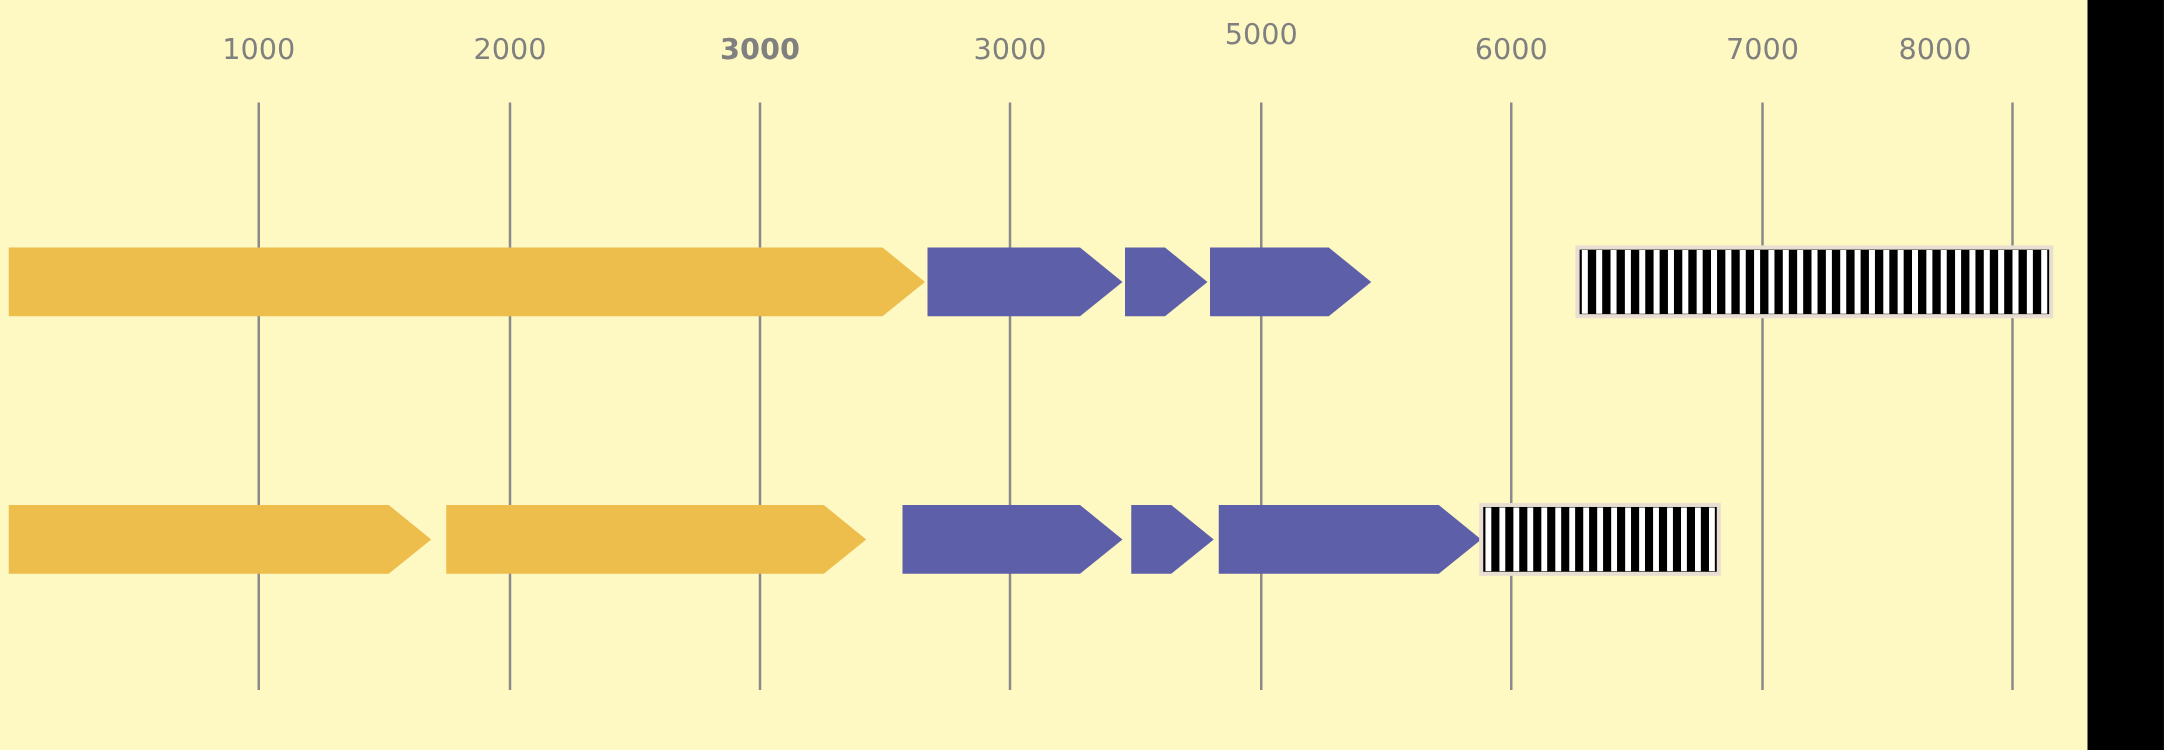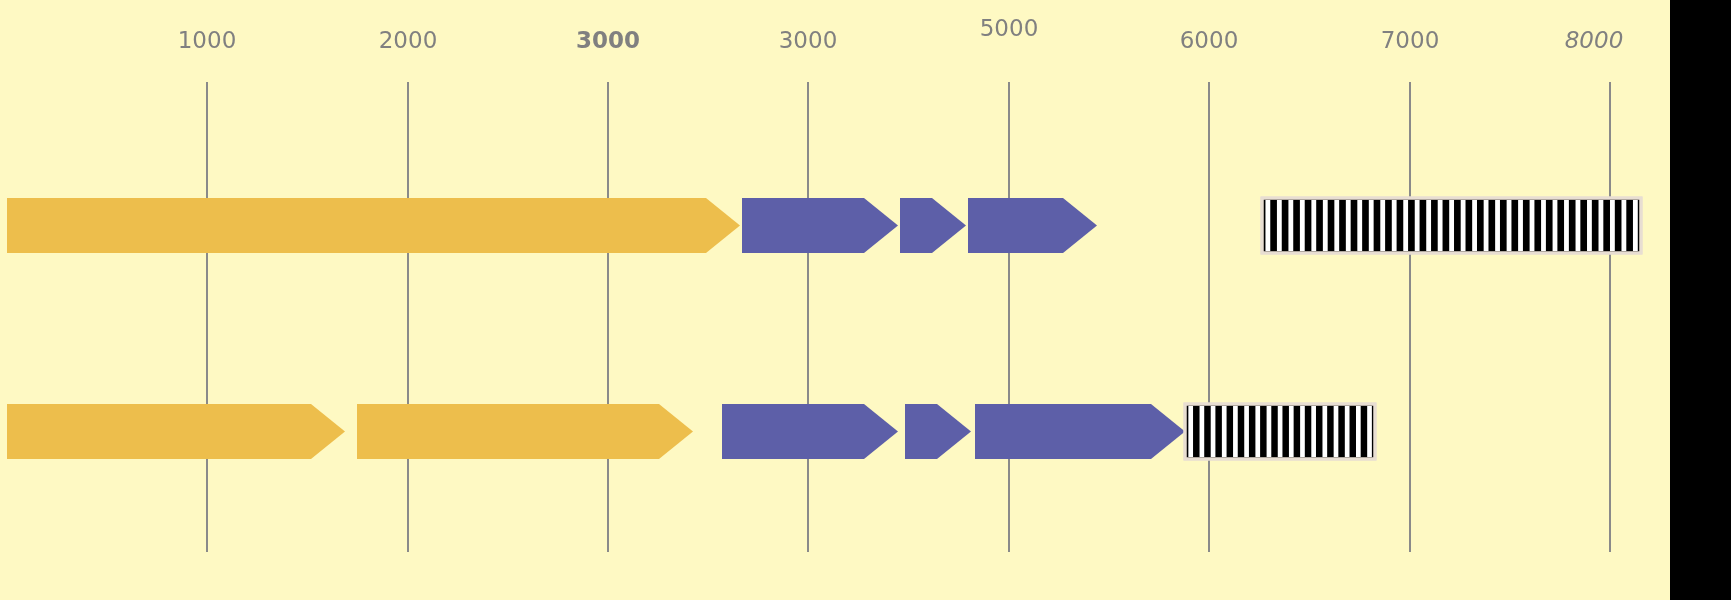--- a/index.html
+++ b/index.html
@@ -32,21 +32,21 @@
 <div id="stage">
 
   <div id="axis-labels">
       <div class="axis-label" style="left: 207px; top: 29px; color: rgb(128, 128, 128);">1000</div>
       <div class="axis-label" style="left: 408px; top: 29px; color: rgb(128, 128, 128);">2000</div>
       <div class="axis-label" style="left: 608px; top: 29px; color: rgb(128, 128, 128); font-weight: bold;">3000</div>
       <div class="axis-label" style="left: 808px; top: 29px; color: rgb(128, 128, 128);">3000</div>
       <div class="axis-label" style="left: 1009px; top: 17px; color: rgb(128, 128, 128);">5000</div>
       <div class="axis-label" style="left: 1209px; top: 29px; color: rgb(128, 128, 128); text-align: right;">6000</div>
       <div class="axis-label" style="left: 1410px; top: 29px; color: rgb(128, 128, 128);">7000</div>
-      <div class="axis-label" style="left: 1594px; top: 29px; color: rgb(128, 128, 128); font-style: italic;">8000</div>
+      <div class="axis-label" style="left: 1548px; top: 29px; color: rgb(128, 128, 128);">8000</div>
     </div>
   <div id="gridlines">
       <div class="gridline" style="left: 207px; top: 82px; height: 470px; background: rgb(138, 138, 138);"></div>
       <div class="gridline" style="left: 408px; top: 82px; height: 470px; background: rgb(138, 138, 138);"></div>
       <div class="gridline" style="left: 608px; top: 82px; height: 470px; background: rgb(138, 138, 138);"></div>
       <div class="gridline" style="left: 808px; top: 82px; height: 470px; background: rgb(138, 138, 138);"></div>
       <div class="gridline" style="left: 1009px; top: 82px; height: 470px; background: rgb(138, 138, 138);"></div>
       <div class="gridline" style="left: 1209px; top: 82px; height: 470px; background: rgb(138, 138, 138);"></div>
       <div class="gridline" style="left: 1410px; top: 82px; height: 470px; background: rgb(138, 138, 138);"></div>
       <div class="gridline" style="left: 1610px; top: 82px; height: 470px; background: rgb(138, 138, 138);"></div>

